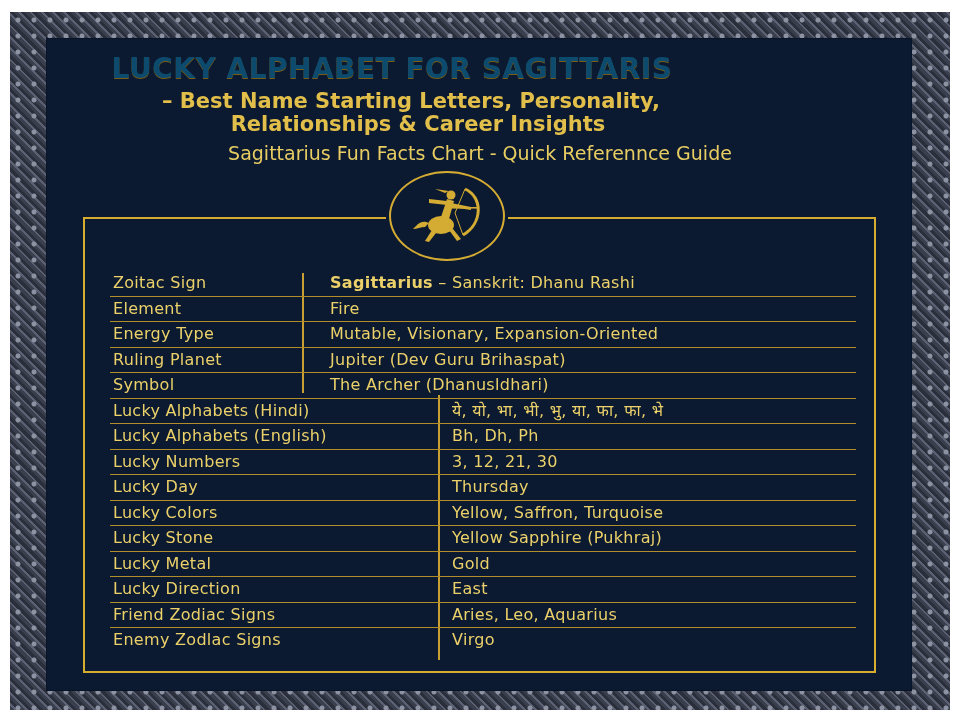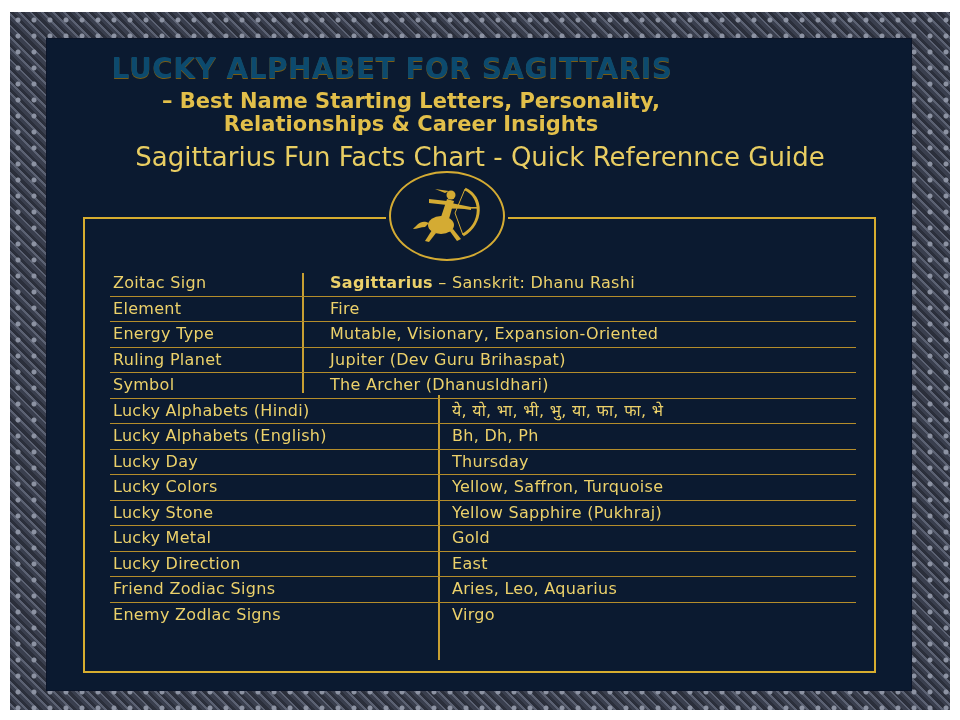--- a/index.html
+++ b/index.html
@@ -23,24 +23,24 @@
     position: absolute; left: 0; width: 784px; top: 52px; text-align: center;
     font-family: "DejaVu Sans", sans-serif; font-weight: bold; font-size: 28px;
     letter-spacing: 0.5px; color: #0c4a6e;
     text-shadow: 0 1px 0 #7a5c12;
   }
   .subtitle {
     position: absolute; left: 0; width: 812px; text-align: center;
     font-family: "DejaVu Sans", sans-serif; font-weight: bold; font-size: 21px; color: #e2bf4a;
   }
   .sub1 { top: 89px; padding-left: 10px; box-sizing: border-box; }
-  .sub2 { top: 112px; padding-left: 10px; box-sizing: border-box; }
+  .sub2 { top: 112px; padding-left: 10px; box-sizing: border-box; margin-left: 7px; }
   .tagline {
     position: absolute; left: 0; width: 960px; top: 142px; text-align: center;
-    font-size: 26px; color: #e8cd62; font-family: "DejaVu Sans", sans-serif;
+    font-size: 19px; color: #e8cd62; font-family: "DejaVu Sans", sans-serif;
   }
   .table-box {
     position: absolute; left: 83px; top: 217px; width: 793px; height: 456px;
     border: 2px solid #d7ad2f; box-sizing: border-box;
   }
   .emblem {
     position: absolute; left: 389px; top: 171px; width: 116px; height: 90px;
     border: 2.5px solid #d4ab33; border-radius: 50%; background: #0b1a30; box-sizing: border-box;
     display: flex; align-items: center; justify-content: center;
   }
@@ -124,20 +124,24 @@
   </div>
   <div class="row b">
     <span class="k">Lucky Alphabets (Hindi)</span>
     <span class="v">ये, यो, भा,  भी, भु, या,  फा,  फा, भे</span>
   </div>
   <div class="row b">
     <span class="k">Lucky Alphabets (English)</span>
     <span class="v">Bh, Dh, Ph</span>
   </div>
   <div class="row b">
+    <span class="k">Lucky Numbers</span>
+    <span class="v">3, 12, 21, 30</span>
+  </div>
+  <div class="row b">
     <span class="k">Lucky Day</span>
     <span class="v">Thursday</span>
   </div>
   <div class="row b">
     <span class="k">Lucky Colors</span>
     <span class="v">Yellow, Saffron, Turquoise</span>
   </div>
   <div class="row b">
     <span class="k">Lucky Stone</span>
     <span class="v">Yellow Sapphire (Pukhraj)</span>

